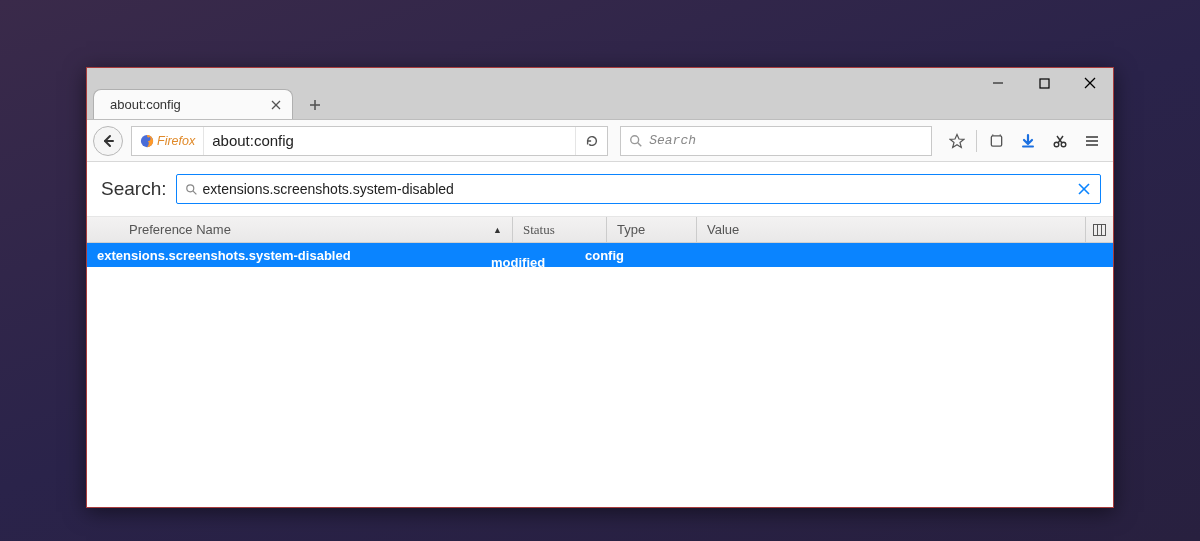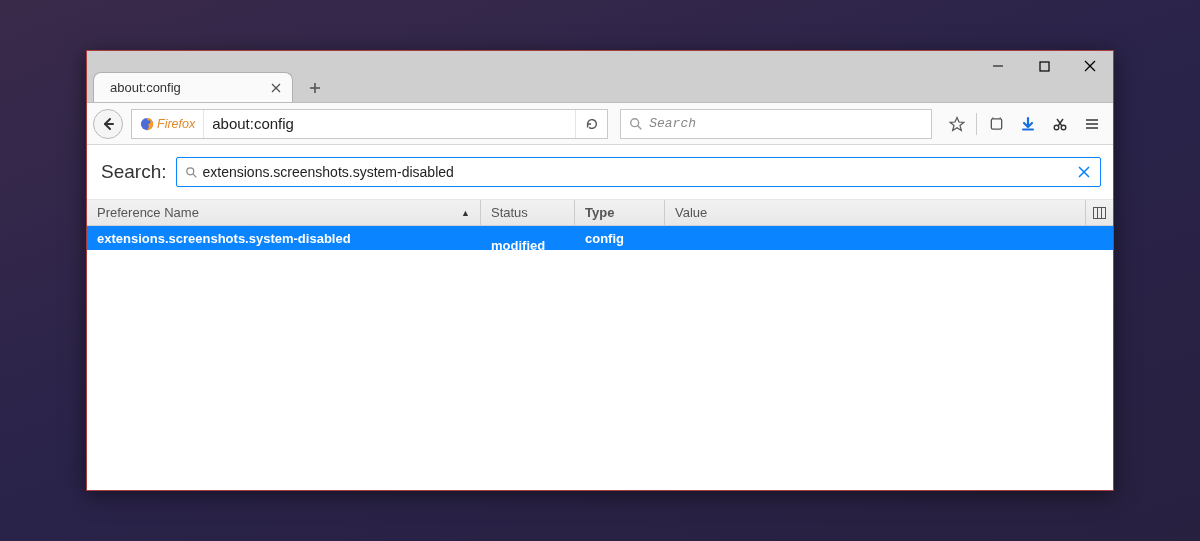--- a/index.html
+++ b/index.html
@@ -5,21 +5,21 @@
   * { box-sizing: border-box; margin: 0; padding: 0; }
   html, body { width: 1200px; height: 541px; overflow: hidden; }
   body {
     background: linear-gradient(160deg, #3a2a4a 0%, #2a234a 50%, #28203f 100%);
     font-family: "Segoe UI", Arial, sans-serif;
     font-size: 13px;
     color: #222;
   }
   .browser {
     position: absolute;
-    left: 86px; top: 50px;
+    left: 86px; top: 67px;
     width: 1028px; height: 441px;
     background: #fff;
     border: 1px solid #a83c3c;
     box-shadow: 0 4px 20px rgba(0,0,0,0.5);
     display: flex; flex-direction: column;
   }
   
   .titlebar {
     height: 52px;
     background: #cfcfcf;
@@ -181,23 +181,23 @@
     display:flex; align-items:center;
     font-size: 13px; color:#555;
     position:relative;
   }
   .th {
     padding: 0 10px;
     height:100%;
     display:flex; align-items:center;
     border-right: 1px solid #ccc;
   }
-  .col-name  { width: 394px; justify-content: space-between; }
-  .col-status{ width: 94px; }
-  .col-type  { width: 90px; font-weight: bold; }
+  .col-name  { width: 394px; justify-content: space-between; margin-left: 32px; }
+  .col-status{ width: 94px; font-family: Liberation Serif, serif; }
+  .col-type  { width: 90px; }
   .col-value { flex:1; border-right:none; }
   .sort-arrow { font-size:9px; color:#333; }
   .col-picker {
     position:absolute; right:0; top:0;
     width: 28px; height:100%;
     display:flex; align-items:center; justify-content:center;
     border-left:1px solid #ccc;
     color:#555;
   }
   

